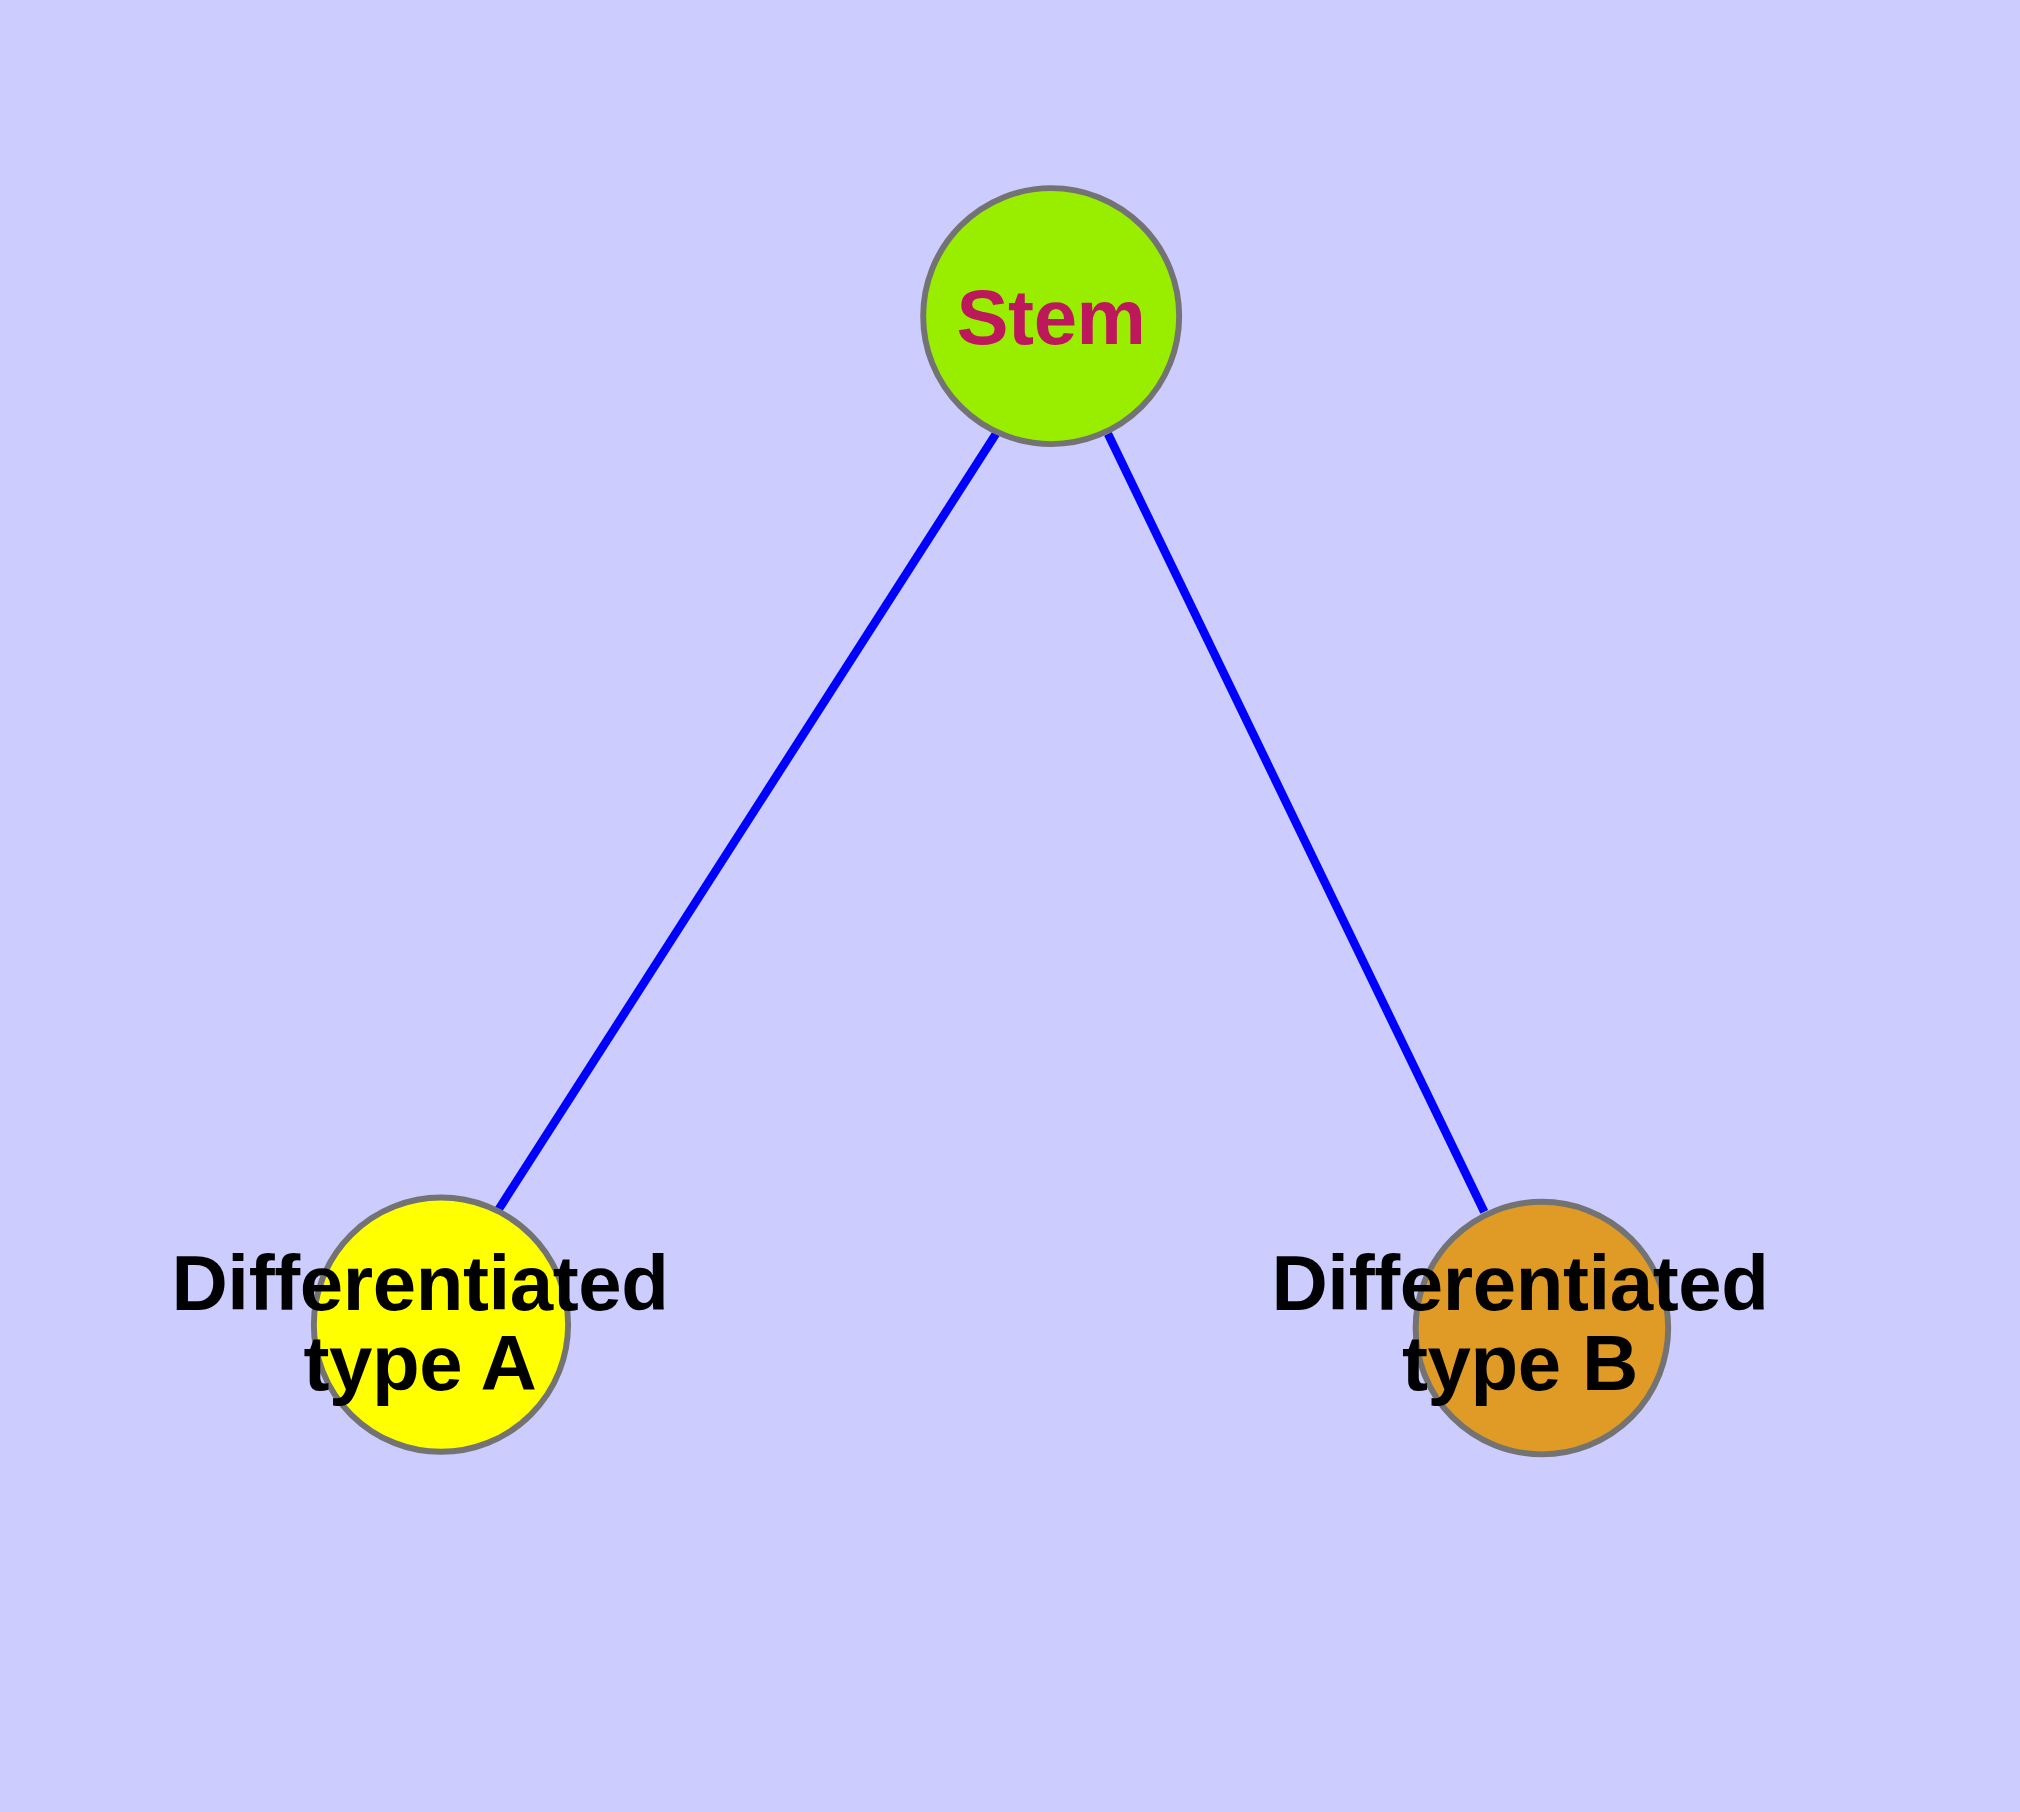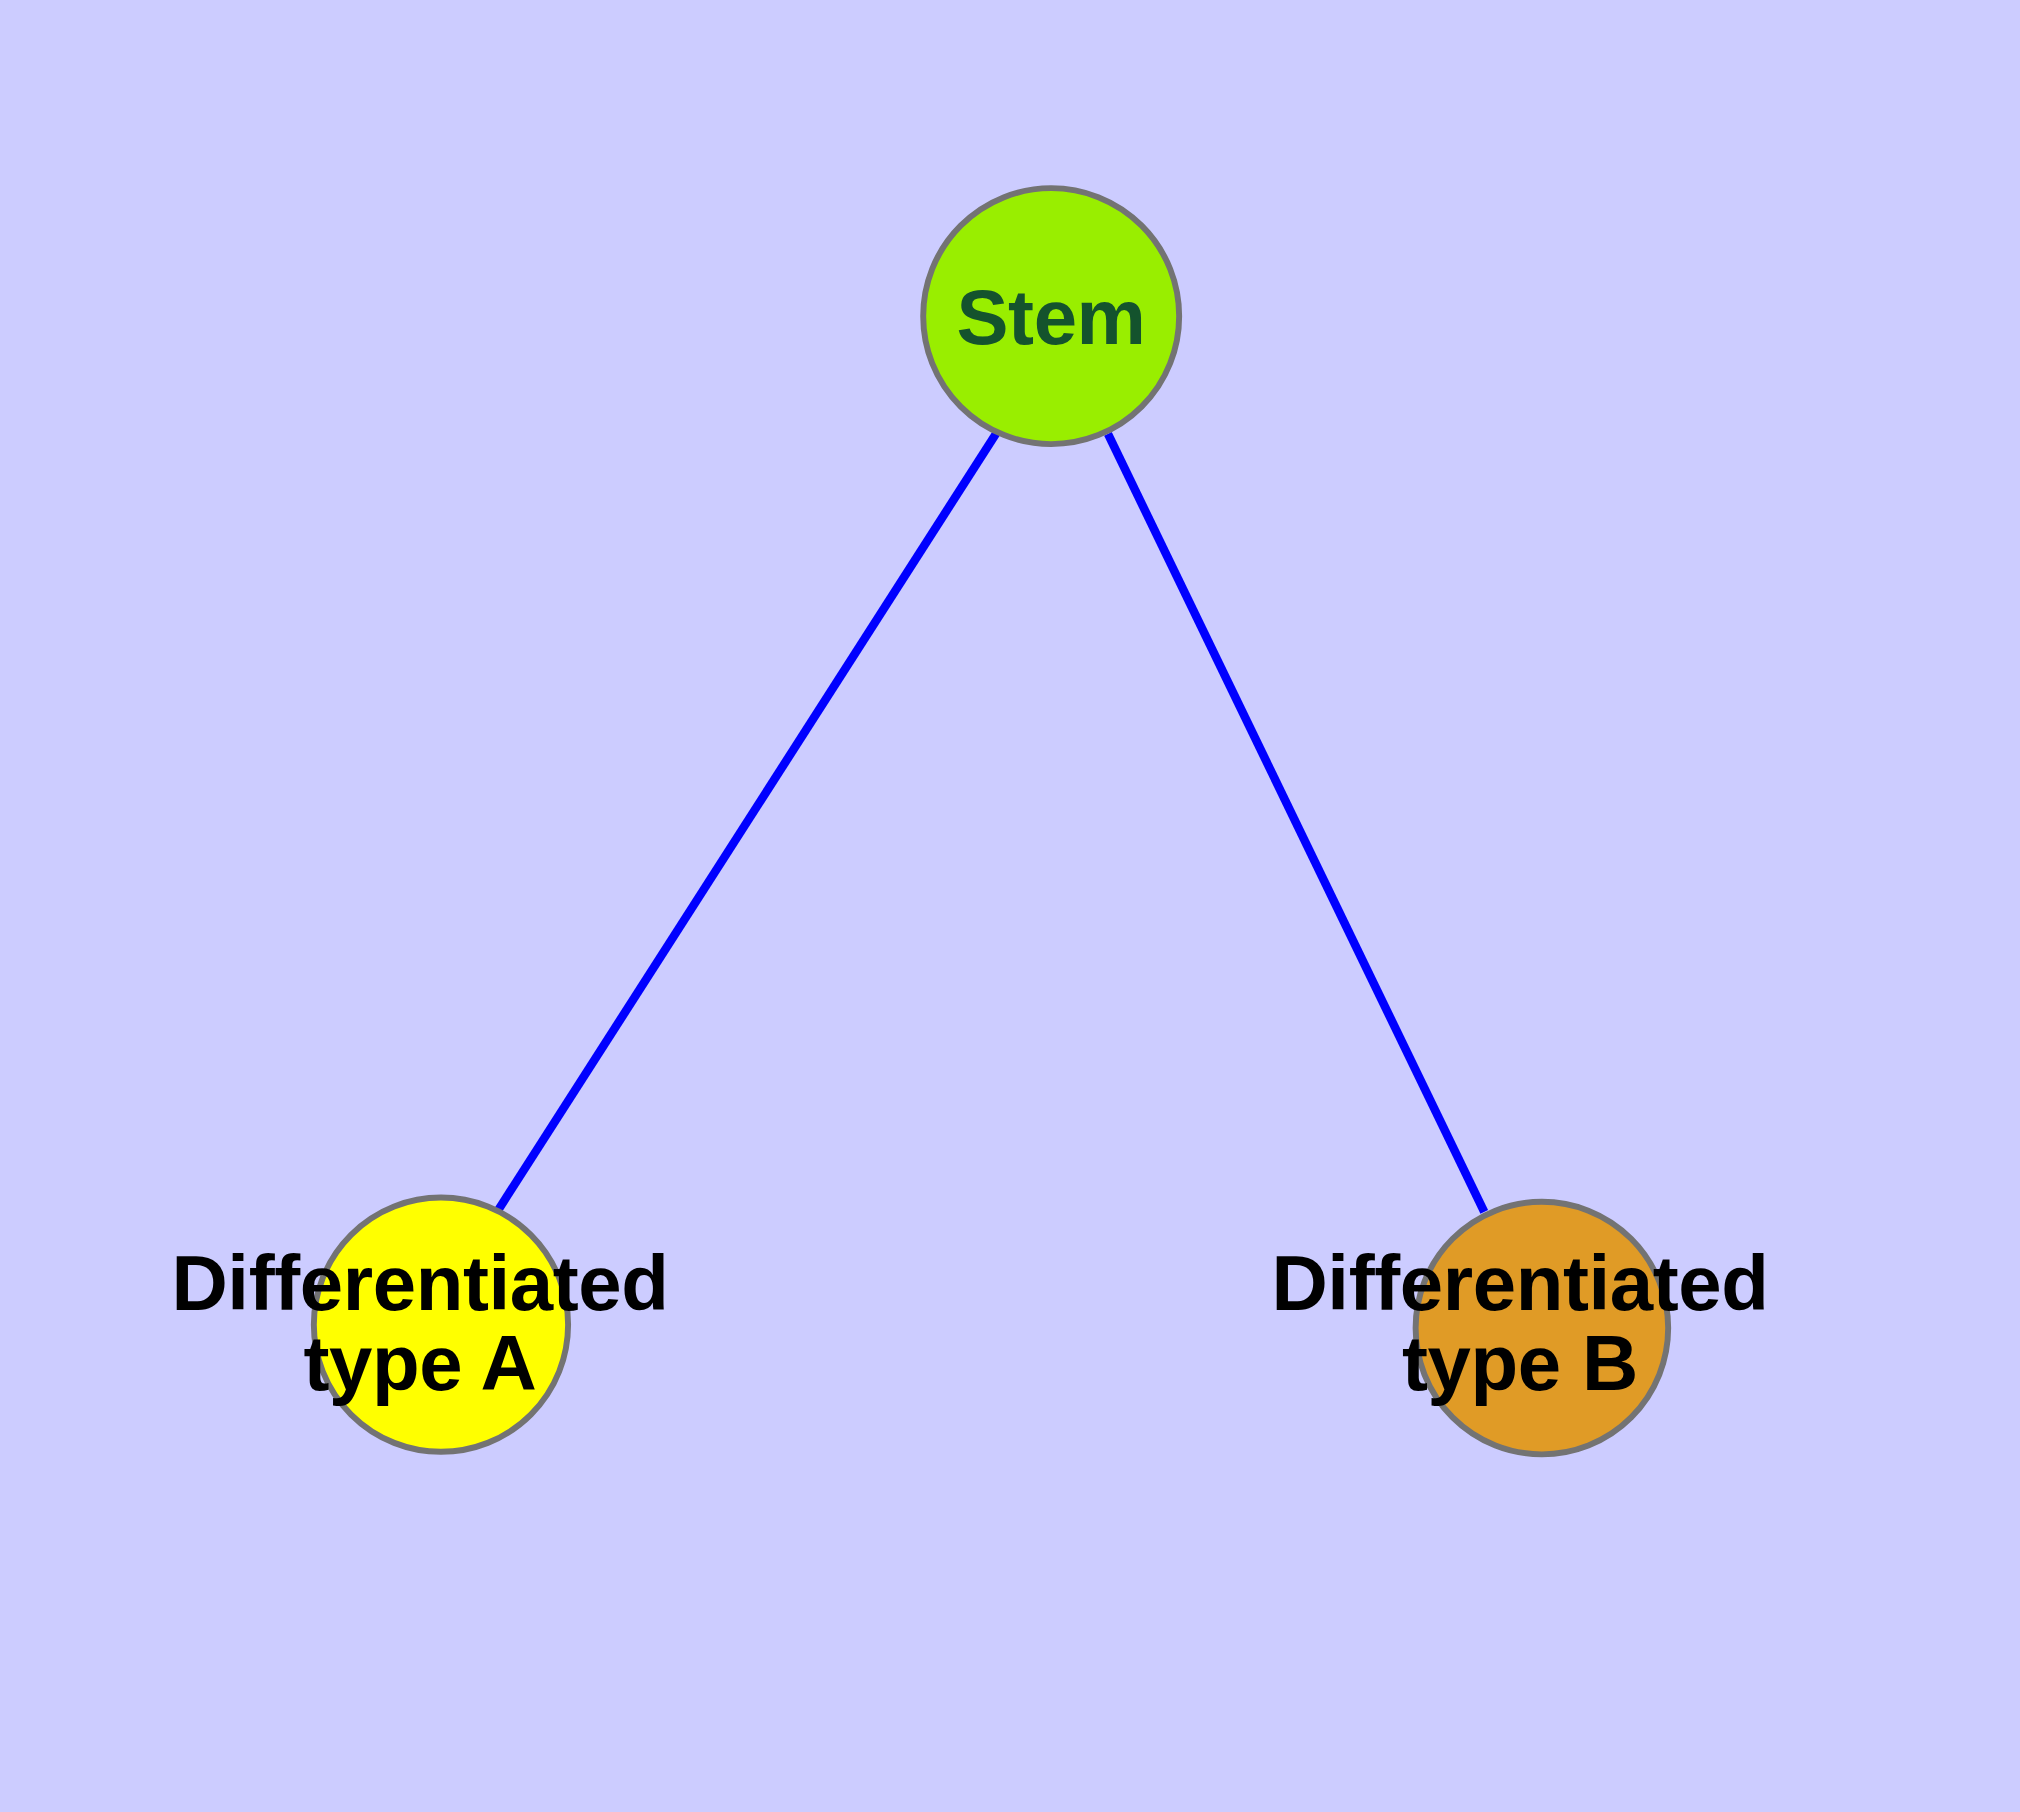--- a/index.html
+++ b/index.html
@@ -51,20 +51,20 @@
       <line stroke="#0000ff" stroke-width="10" stroke-linecap="butt" x1="1176" y1="510" x2="588" y2="1427"></line>
       <line stroke="#0000ff" stroke-width="10" stroke-linecap="butt" x1="1307" y1="512" x2="1751" y2="1430"></line>
     </g>
     <g>
       <circle stroke="#737373" stroke-width="7" cx="1240" cy="373" r="151" fill="#99ee00"></circle>
       <circle stroke="#737373" stroke-width="7" cx="520" cy="1563" r="150" fill="#ffff00"></circle>
       <circle stroke="#737373" stroke-width="7" cx="1819" cy="1567" r="149" fill="#e09b26"></circle>
     </g>
   </svg>
 
-  <div class="node-label" style="left: 1051px; top: 318px; color: #14532d; font-size: 78px;">Stem</div>
+  <div class="node-label" style="left: 1051px; top: 318px; color: #be185d; font-size: 78px;">Stem</div>
   <div class="node-label" style="left: 420px; top: 1324px; color: rgb(0, 0, 0); font-size: 78px;">Differentiated
 type A</div>
   <div class="node-label" style="left: 1520px; top: 1324px; color: rgb(0, 0, 0); font-size: 78px;">Differentiated
 type B</div>
 
 </div>
 
 
 </body></html>

